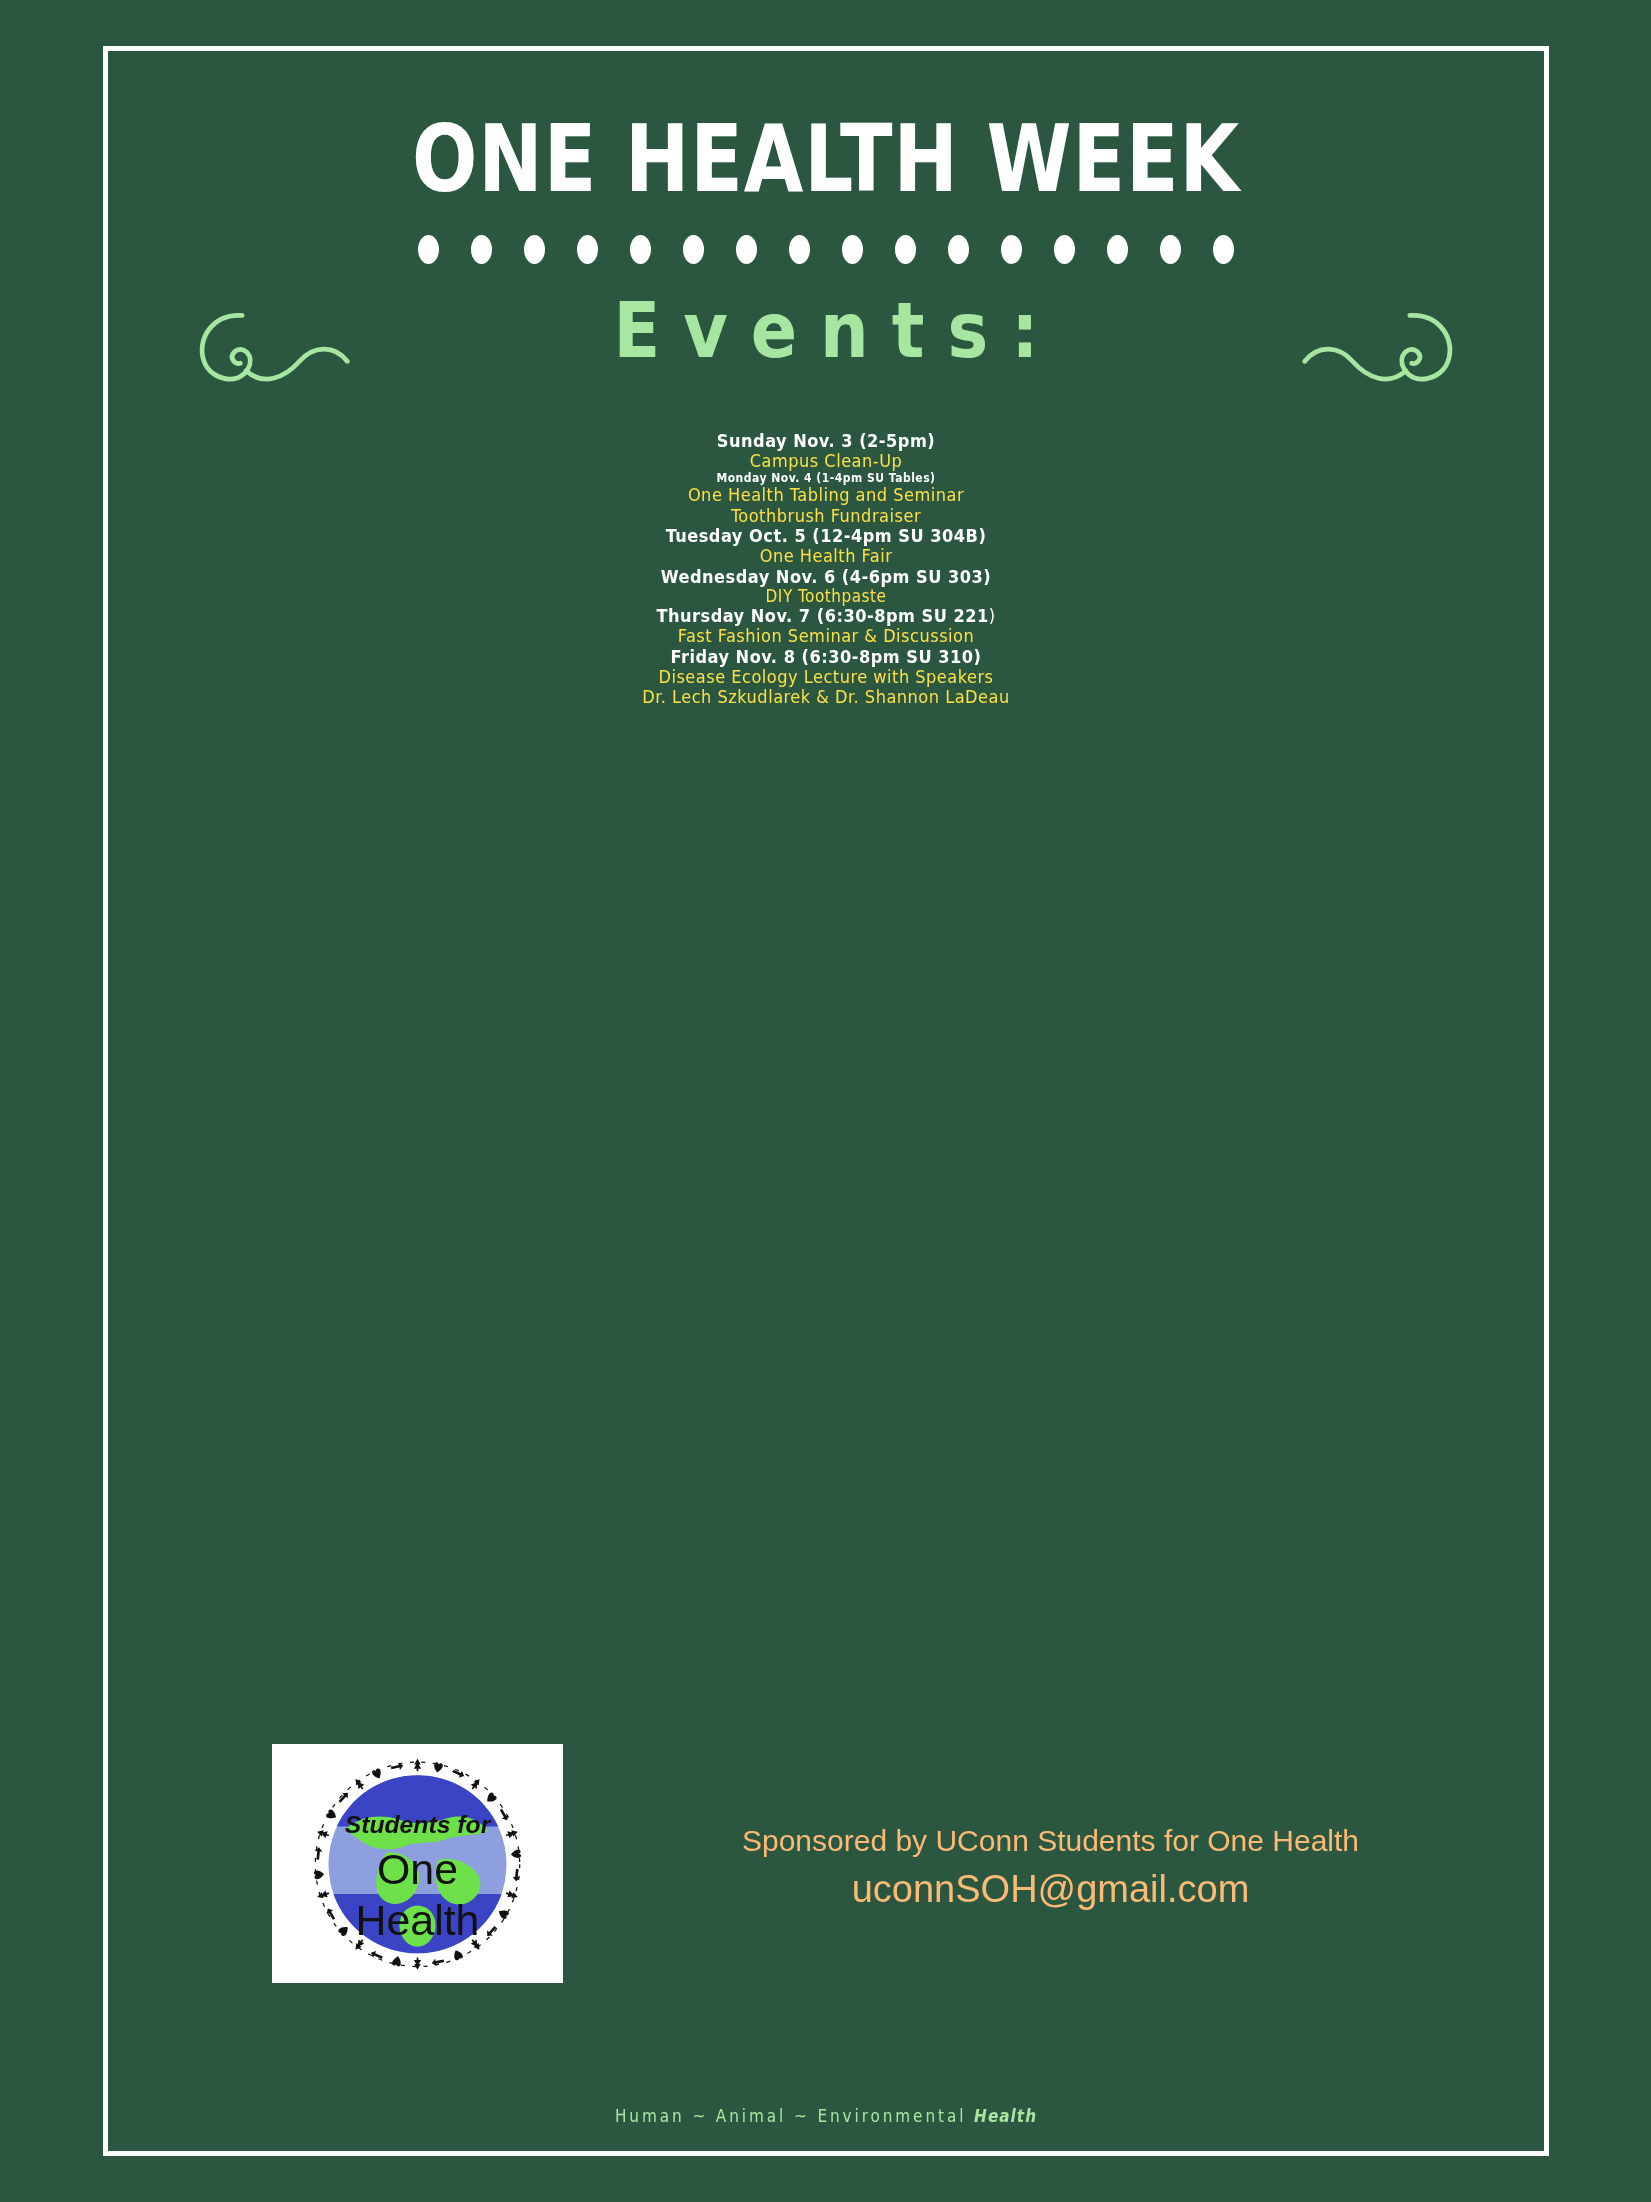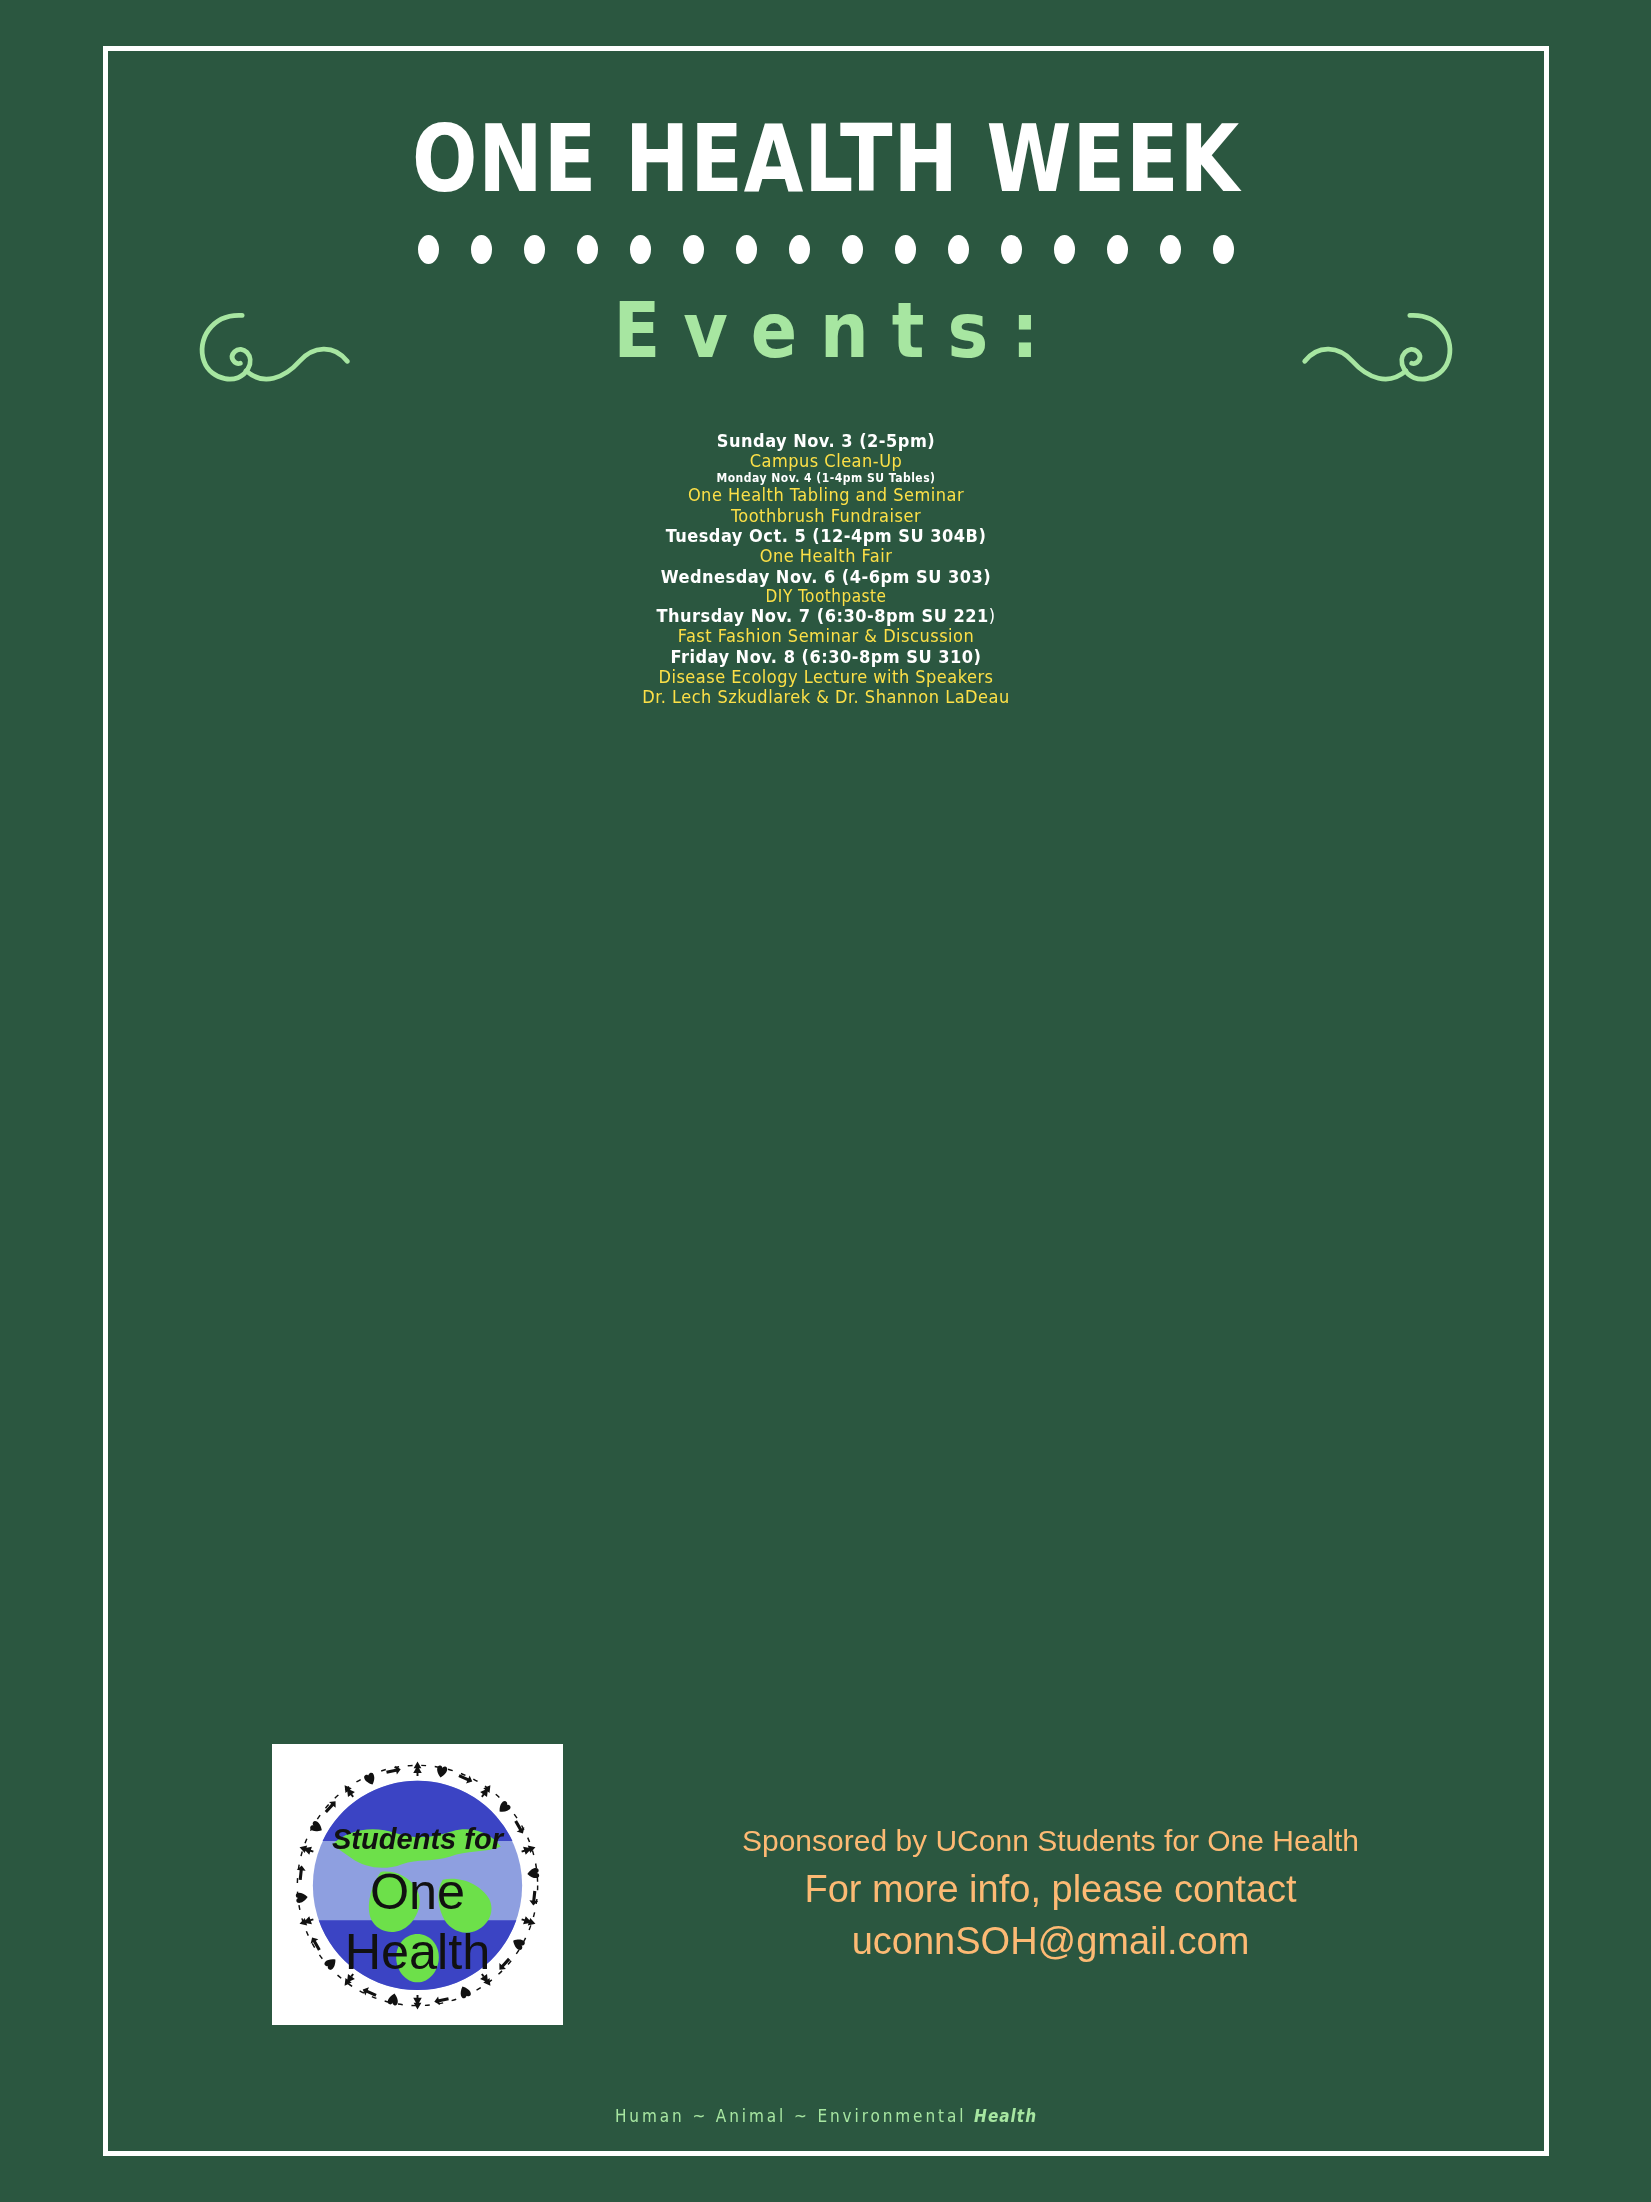--- a/index.html
+++ b/index.html
@@ -112,21 +112,21 @@
   
   .footer{
     position:absolute;
     left:23px;right:23px;
     bottom:92px;
     height:315px;
   }
   .logo{
     position:absolute;
     left:141px;top:0;
-    width:291px;height:281px;
+    width:291px;height:239px;
     background:#ffffff;
     overflow:hidden;
   }
   .logo svg{display:block;width:100%;height:100%;}
 
   .contact{
     position:absolute;
     left:449px;right:0;top:75px;
     text-align:center;
     color:#fdba74;
@@ -273,21 +273,20 @@
             <path d="M176 140 C 196 136, 216 146, 224 160 C 230 172, 224 186, 212 192 C 198 199, 182 192, 176 178 C 170 164, 170 150, 176 140 Z" fill="#6de04a"></path>
             <path d="M150 196 C 162 196, 172 206, 172 220 C 172 234, 162 246, 150 246 C 138 246, 128 234, 128 220 C 128 206, 138 196, 150 196 Z" fill="#6de04a"></path>
             <text x="150" y="108" text-anchor="middle" font-family="Liberation Sans, sans-serif" font-size="30" font-weight="600" fill="#111111" font-style="italic">Students for</text>
             <text x="150" y="170" text-anchor="middle" font-family="Liberation Sans, sans-serif" font-size="52" fill="#111111">One</text>
             <text x="150" y="232" text-anchor="middle" font-family="Liberation Sans, sans-serif" font-size="52" fill="#111111">Health</text>
           </svg>
         </div>
 
         <div class="contact">
           <div class="sponsor-line">Sponsored by UConn Students for One Health</div>
-          <div class="contact-line">For more info, please contact</div>
           <div class="contact-line">uconnSOH@gmail.com</div>
         </div>
 
       </div>
 
       <div class="tagline" style="font-size: 17px;">
         <span>Human ~ Animal ~ Environmental </span><span class="bold-ital">Health</span>
       </div>
 
     </div>

